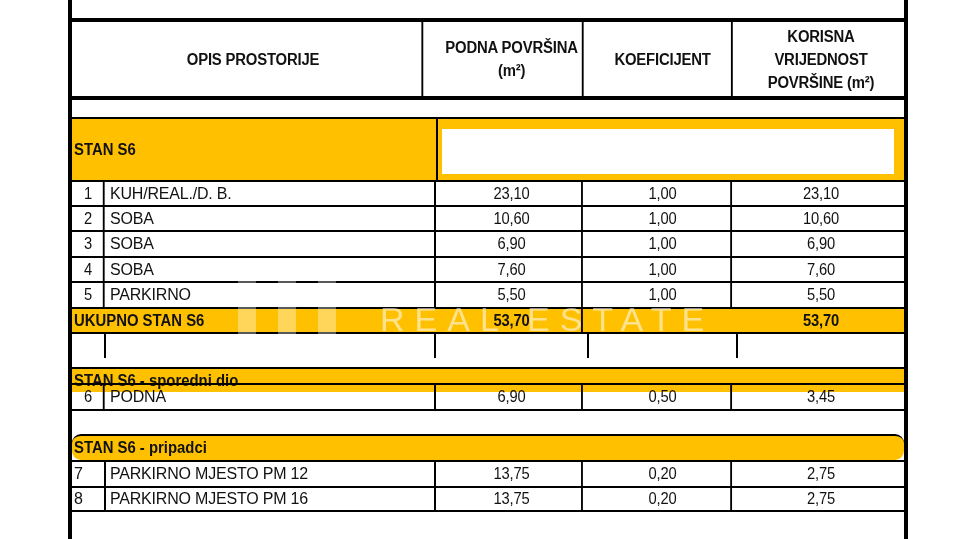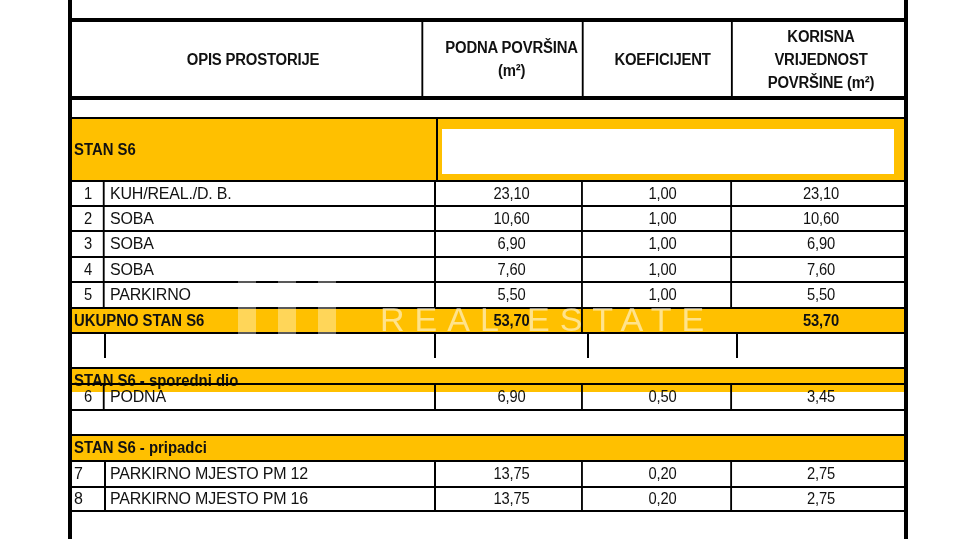--- a/index.html
+++ b/index.html
@@ -105,21 +105,21 @@
   <div class="row bt" style="top:385px;height:26px;">
     <div class="cell c-num narrow">6</div>
     <div class="cell c-desc">PODNA</div>
     <div class="cell c-area narrow">6,90</div>
     <div class="cell c-koef narrow">0,50</div>
     <div class="cell c-use narrow">3,45</div>
   </div>
 
   <div class="row bt" style="top:411px;height:25px;"></div>
 
-  <div class="row yellow bt" style="top:436px;height:26px;">
+  <div class="row yellow bt" style="top:436px;height:26px;border-radius:9px;">
     <div class="section-label">STAN S6 - pripadci</div>
   </div>
   <div class="row bt" style="top:462px;height:26px;">
     <div class="cell c-num" style="justify-content:flex-start;padding-left:2px;">7</div>
     <div class="cell c-desc">PARKIRNO MJESTO PM 12</div>
     <div class="cell c-area narrow">13,75</div>
     <div class="cell c-koef narrow">0,20</div>
     <div class="cell c-use narrow">2,75</div>
   </div>
   <div class="row bt" style="top:488px;height:26px;border-bottom:2px solid #000;">

